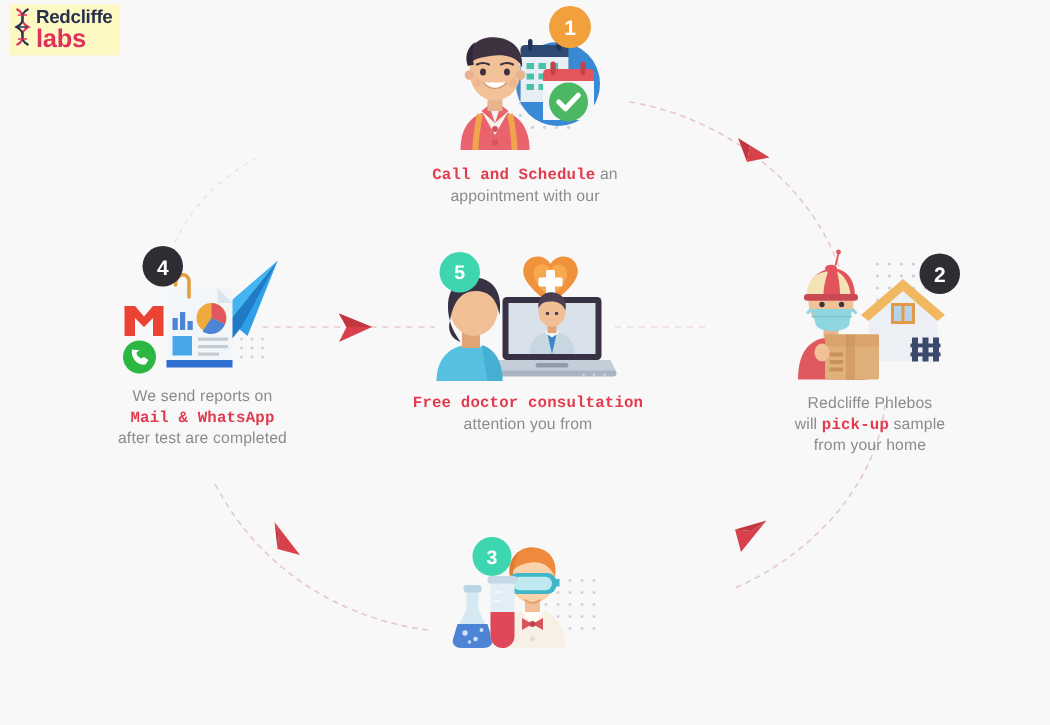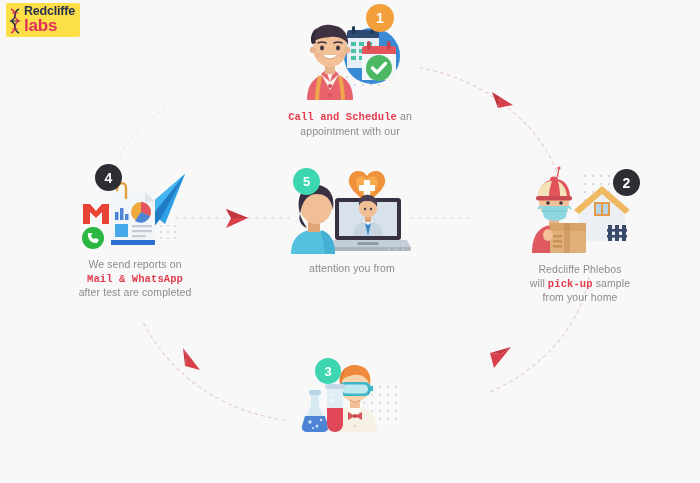--- a/index.html
+++ b/index.html
@@ -5,22 +5,22 @@
   html,body{margin:0;padding:0;}
   body{
     width:700px;height:483px;overflow:hidden;
     background:#f8f8f8;
     font-family:"Liberation Sans", sans-serif;
     position:relative;
   }
   #canvas{position:absolute;left:0;top:0;width:700px;height:483px;}
 
   
-  .logo{position:absolute;left:6px;top:3px;display:flex;align-items:flex-end;gap:3px;
-        background:#fde047;padding:2px 5px 3px 3px;border-radius:2px;}
+  .logo{position:absolute;left:6px;top:3px;display:flex;align-items:flex-start;gap:3px;
+        background:#fef9c3;padding:2px 5px 3px 3px;border-radius:2px;}
   .logo-dna{width:12px;height:26px;flex:0 0 12px;}
   .logo-words{display:flex;flex-direction:column;line-height:1.02;}
   .logo-top{font-size:12.5px;font-weight:bold;color:#27304d;letter-spacing:-.2px;}
   .logo-bot{font-size:17px;font-weight:bold;color:#e0315c;letter-spacing:-.2px;margin-top:-1px;}
 
   
   .step{position:absolute;text-align:center;}
   .art{position:relative;margin:0 auto;}
   .cap{font-size:10.5px;line-height:13.6px;color:#8b8b90;letter-spacing:.1px;}
   .cap b{color:#e23b4e;font-weight:bold;font-family:Liberation Mono, monospace;}
@@ -456,17 +456,18 @@
           <circle cx="98" cy="82" r=".9"></circle>
             <circle cx="105" cy="82" r=".9"></circle>
             <circle cx="112" cy="82" r=".9"></circle>
         </g>
       </svg>
       <div class="badge sm" style="left:2px;top:0px;width:27px;height:27px;background:#3dd6b0;">
         <span>5</span>
       </div>
     </div>
     <div class="cap" style="margin-top:8px;">
+      <div><b>Free doctor consultation</b></div>
       <div>attention you from</div>
     </div>
   </div>
 
 </div>
 
 </body></html>

